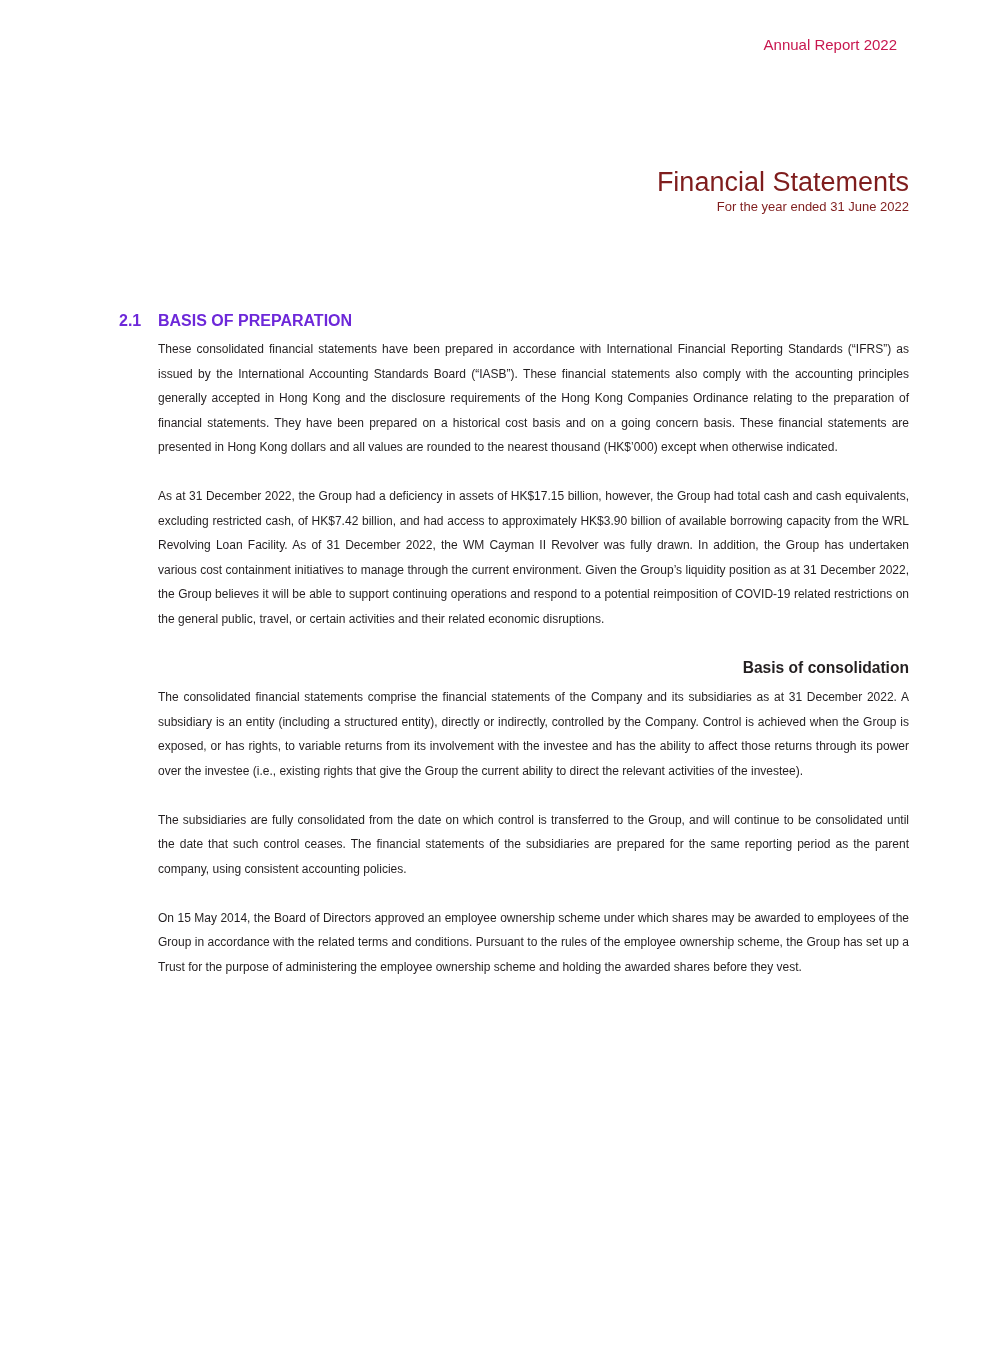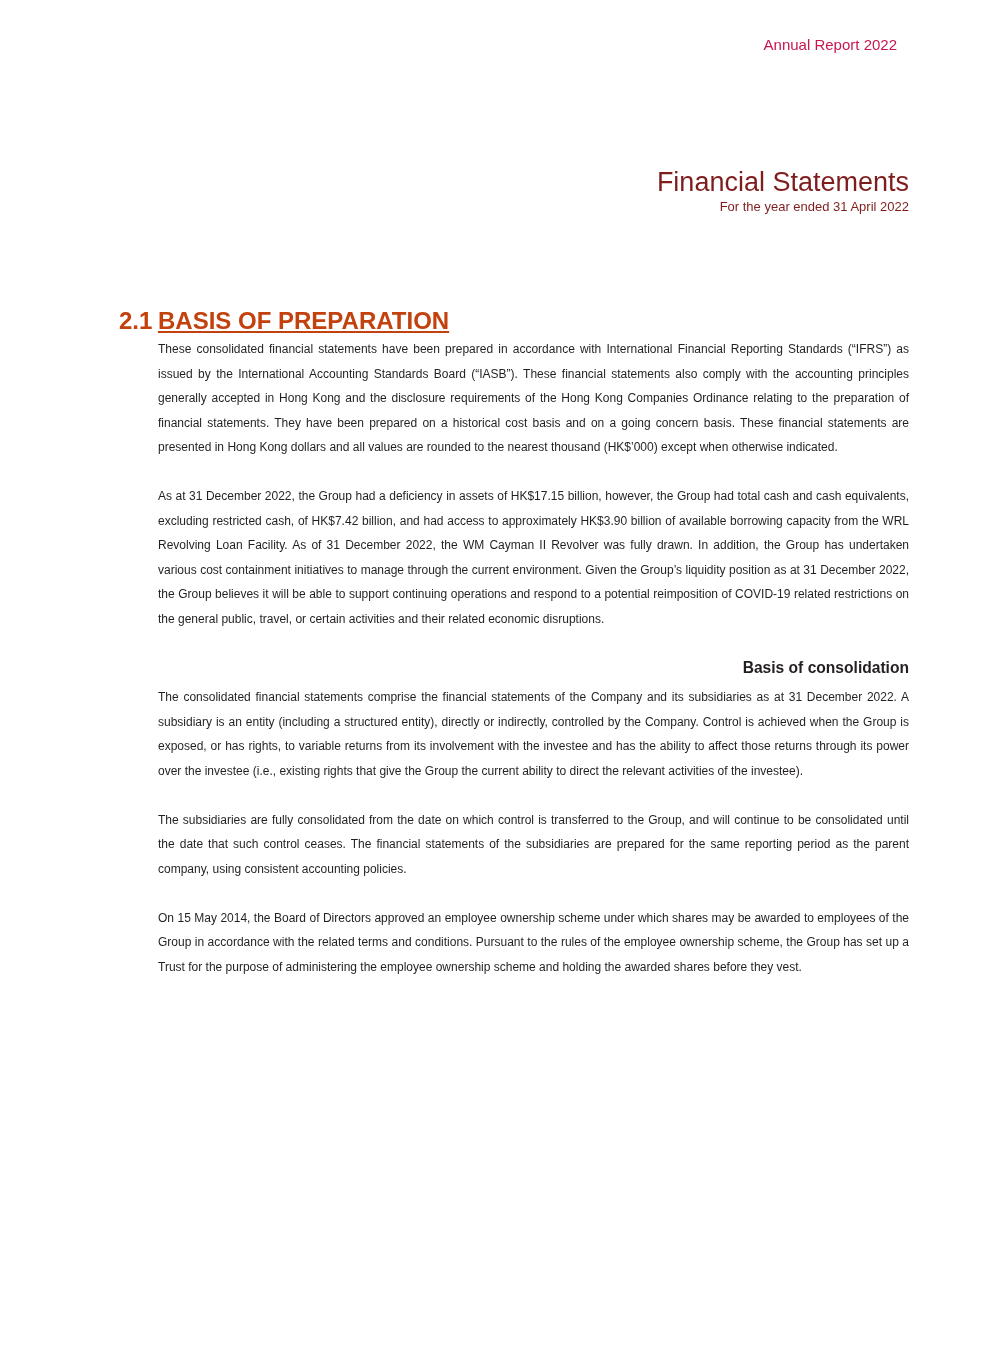--- a/index.html
+++ b/index.html
@@ -5,37 +5,37 @@
   html, body { margin: 0; padding: 0; background: #ffffff; }
   body { width: 1006px; height: 1365px; position: relative; overflow: hidden;
          font-family: "Liberation Sans", "DejaVu Sans", sans-serif; color: #231f20; }
   .running-head { position: absolute; top: 0; right: 0; height: 60px; }
   .rh-label { position: absolute; right: 109px; top: 36px; font-size: 15px; color: #c8174f; white-space: nowrap; }
   .title-block { position: absolute; right: 97px; top: 166px; text-align: right; color: #7f1d1d; }
   .title-main { font-size: 27px; line-height: 32px; }
   .title-sub { font-size: 18.5px; line-height: 26px; }
   .title-period { font-size: 13px; line-height: 18px; }
   .section { position: absolute; left: 119px; top: 309px; width: 790px; }
-  .sec-heading { font-size: 24px; color: #c2410c; line-height: 24px; margin: 0 0 4px 0; text-decoration: underline; }
+  .sec-heading { font-size: 16px; color: #6d28d9; line-height: 24px; margin: 0 0 4px 0; }
   .sec-heading .num { display: inline-block; width: 39px; }
   .body { margin-left: 39px; width: 751px; }
   .body p { margin: 0 0 24.5px 0; font-size: 12px; line-height: 24.5px; text-align: justify; }
   .subheading { font-size: 15.6px; font-weight: bold; line-height: 24.5px; margin: 0 0 5px 0; text-align: right; }
 </style>
 </head>
 <body>
 
 <div class="running-head">
   <span class="rh-label">Annual Report 2022</span>
 
 </div>
 
 <div class="title-block">
   <div class="title-main">Financial Statements</div>
-  <div class="title-period">For the year ended 31 April 2022</div>
+  <div class="title-period">For the year ended 31 June 2022</div>
 </div>
 
 <div class="section">
   <h2 class="sec-heading">
     <span class="num">2.1</span><span>BASIS OF PREPARATION</span>
   </h2>
   <div class="body">
     <p>These consolidated financial statements have been prepared in accordance with International Financial Reporting Standards (“IFRS”) as issued by the International Accounting Standards Board (“IASB”). These financial statements also comply with the accounting principles generally accepted in Hong Kong and the disclosure requirements of the Hong Kong Companies Ordinance relating to the preparation of financial statements. They have been prepared on a historical cost basis and on a going concern basis. These financial statements are presented in Hong Kong dollars and all values are rounded to the nearest thousand (HK$’000) except when otherwise indicated.</p>
     <p>As at 31 December 2022, the Group had a deficiency in assets of HK$17.15 billion, however, the Group had total cash and cash equivalents, excluding restricted cash, of HK$7.42 billion, and had access to approximately HK$3.90 billion of available borrowing capacity from the WRL Revolving Loan Facility. As of 31 December 2022, the WM Cayman II Revolver was fully drawn. In addition, the Group has undertaken various cost containment initiatives to manage through the current environment. Given the Group’s liquidity position as at 31 December 2022, the Group believes it will be able to support continuing operations and respond to a potential reimposition of COVID-19 related restrictions on the general public, travel, or certain activities and their related economic disruptions.</p>
     <div class="subheading">Basis of consolidation</div>

